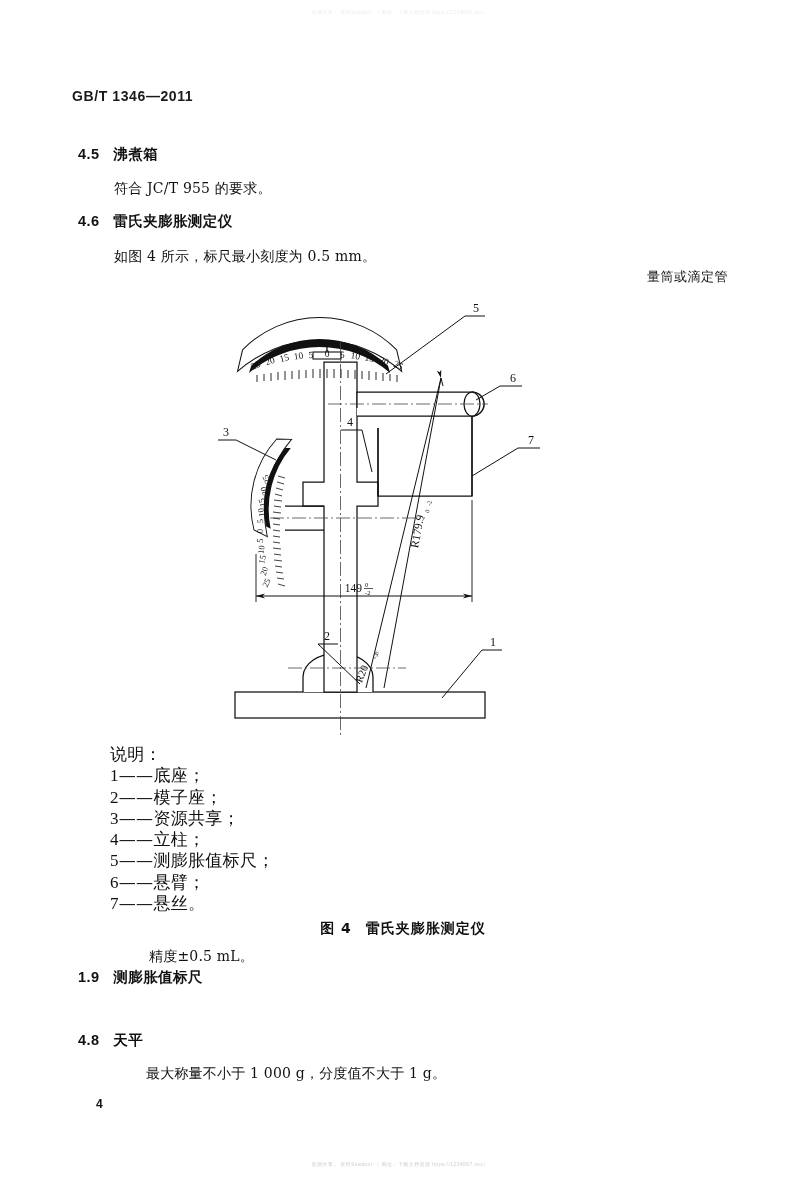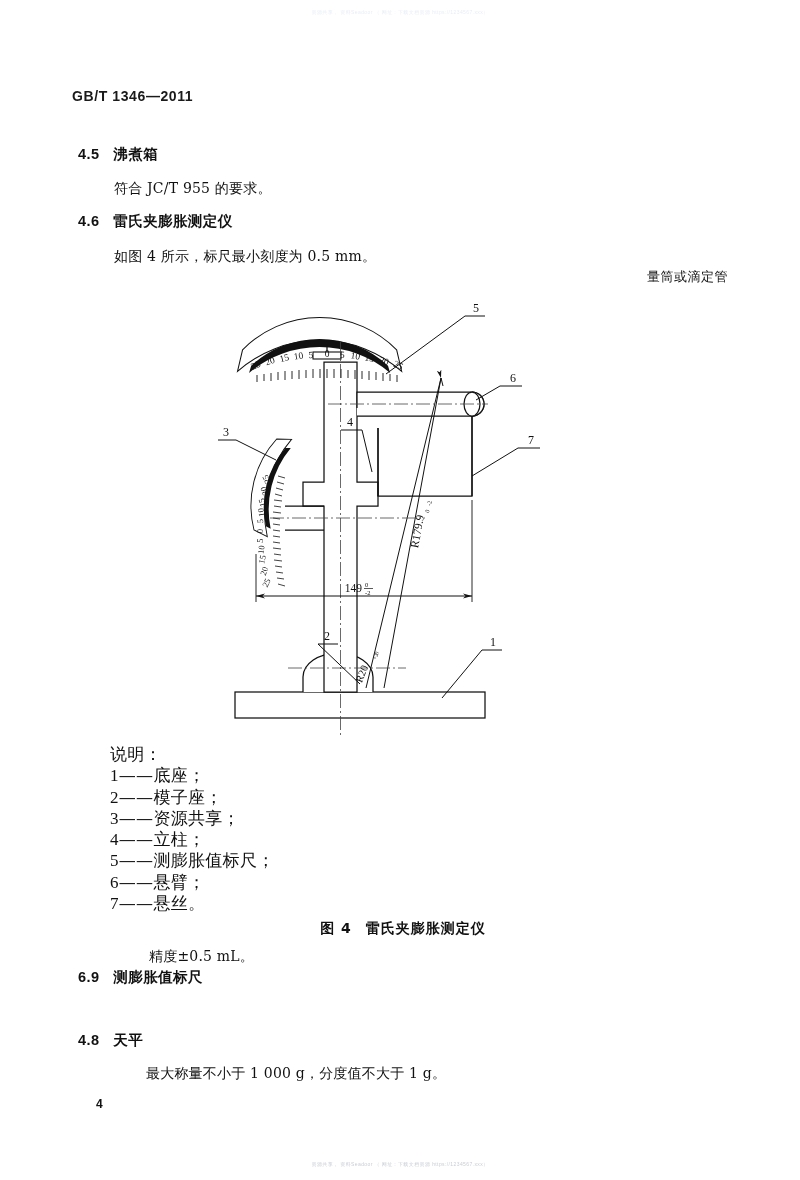--- a/index.html
+++ b/index.html
@@ -362,21 +362,21 @@
   <div class="row"><span class="idx">5</span><span>——</span><span>测膨胀值标尺；</span></div>
   <div class="row"><span class="idx">6</span><span>——</span><span>悬臂；</span></div>
   <div class="row"><span class="idx">7</span><span>——</span><span>悬丝。</span></div>
 </div>
 
 <div class="fig-caption">
   <span>图 4</span><span class="gap"></span><span>雷氏夹膨胀测定仪</span>
 </div>
 
 <div class="sec-head" style="top:968px;">
-  <span class="num">6.9</span><span class="ttl">测膨胀值标尺</span>
+  <span class="num">1.9</span><span class="ttl">测膨胀值标尺</span>
 </div>
 <div class="sec-body" style="top:948px;margin-left:35px;">精度±0.5 mL。</div>
 
 <div class="sec-head" style="top:1031px;">
   <span class="num">4.8</span><span class="ttl">天平</span>
 </div>
 <div class="sec-body" style="top:1065px;margin-left:32px;">最大称量不小于 1 000 g，分度值不大于 1 g。</div>
 
 <div class="page-no">4</div>
 

